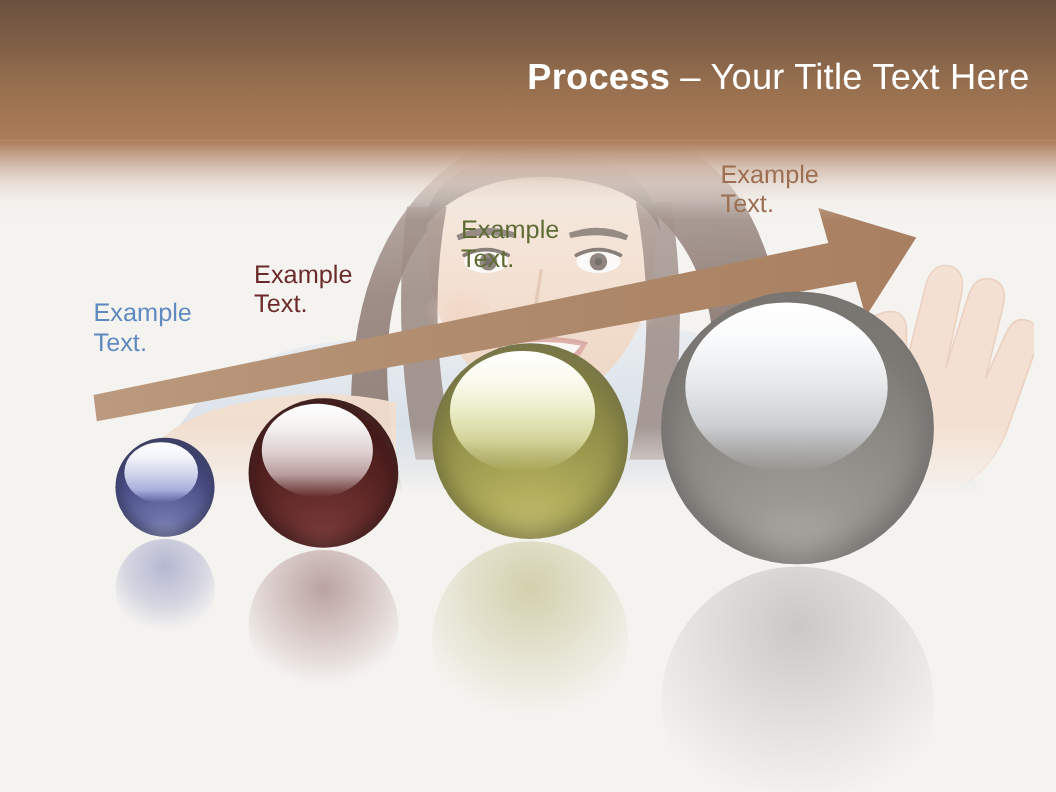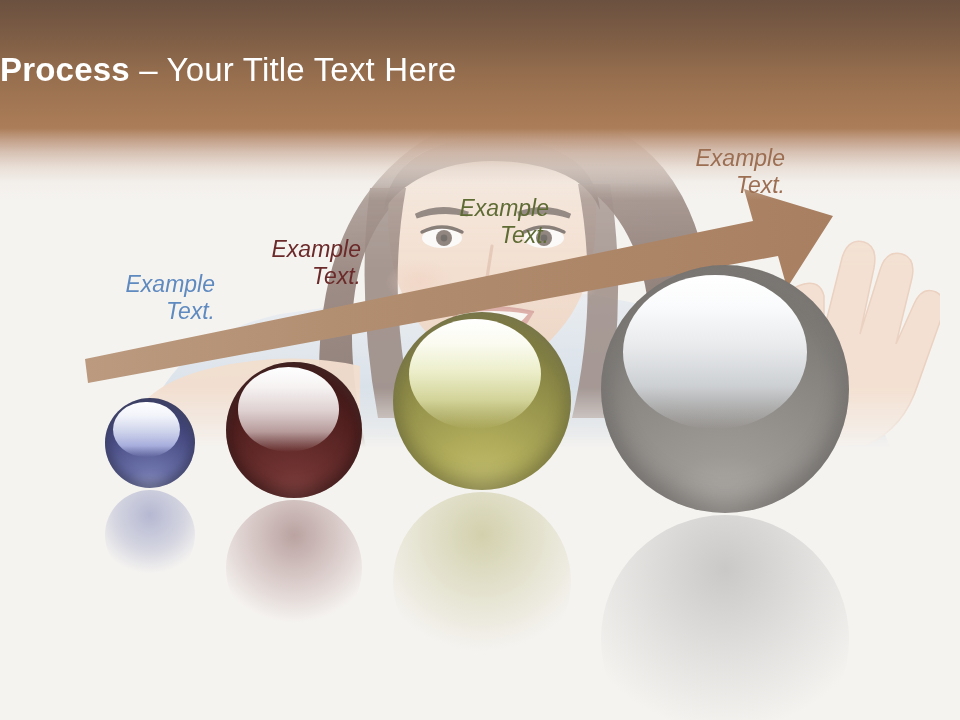--- a/index.html
+++ b/index.html
@@ -66,21 +66,21 @@
        rgba(224,208,196,0.56) 55%,
        rgba(238,231,224,0.3) 76%,
        rgba(245,243,240,0) 100%);
     z-index: 6;
   }
   .slide-title {
     position: absolute;
     left: 0;
     top: 50px;
     width: 936px;
-    text-align: left;
+    text-align: right;
     color: #ffffff;
     font-size: 33px;
     line-height: 40px;
     letter-spacing: .2px;
     z-index: 8;
     white-space: nowrap;
   }
   .slide-title .strong { font-weight: bold; }
   .slide-title .rest { font-weight: normal; }
 
@@ -109,22 +109,21 @@
   }
   .reflection {
     position: absolute;
     border-radius: 50%;
     z-index: 3;
   }
 
   
   .label {
     position: absolute;
-    font-style: italic;
-    text-align: right;
+    text-align: left;
     line-height: 1.16;
     z-index: 7;
     white-space: pre-line;
   }
 </style>
 </head>
 <body>
 
 <div id="slide">
 

